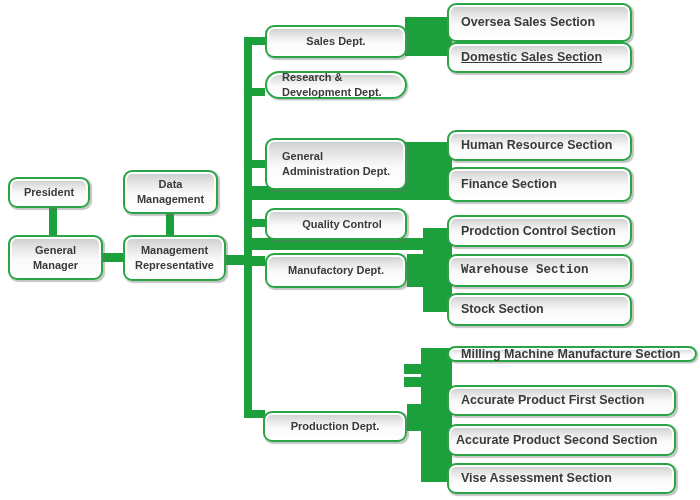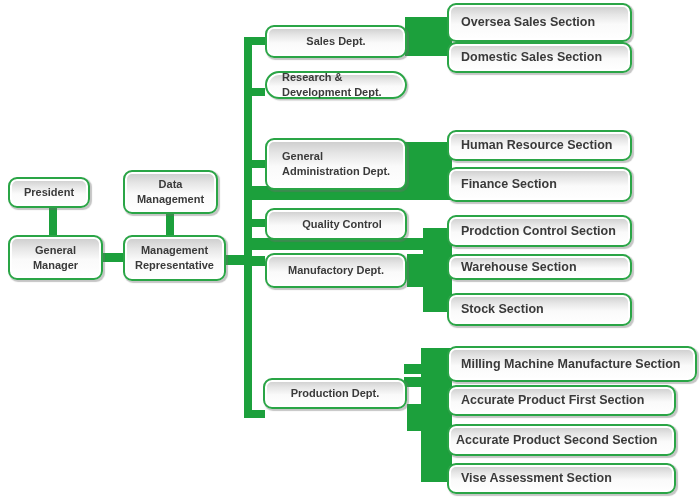--- a/index.html
+++ b/index.html
@@ -55,27 +55,27 @@
   <div class="node" style="left:123px;top:235px;width:103px;height:46px;">Management
 Representative</div>
 
   <div class="node" style="left:265px;top:25px;width:142px;height:33px;">Sales Dept.</div>
   <div class="node leftalign" style="left:265px;top:71px;width:142px;height:28px;border-radius:14px;">Research &amp;
 Development Dept.</div>
   <div class="node leftalign" style="left:265px;top:138px;width:142px;height:52px;">General
 Administration Dept.</div>
   <div class="node" style="left:265px;top:208px;width:142px;height:32px;padding-left:12px;">Quality Control</div>
   <div class="node" style="left:265px;top:253px;width:142px;height:35px;">Manufactory Dept.</div>
-  <div class="node" style="left:263px;top:378px;width:144px;height:31px;">Production Dept.</div>
+  <div class="node" style="left:263px;top:411px;width:144px;height:31px;">Production Dept.</div>
 
   <div class="node section" style="left:447px;top:3px;width:185px;height:39px;">Oversea Sales Section</div>
-  <div class="node section" style="left:447px;top:42px;width:185px;height:31px;">Domestic Sales Section</div>
+  <div class="node section" style="left:447px;top:42px;width:185px;height:31px;text-decoration:underline;">Domestic Sales Section</div>
   <div class="node section" style="left:447px;top:130px;width:185px;height:31px;">Human Resource Section</div>
   <div class="node section" style="left:447px;top:167px;width:185px;height:35px;">Finance Section</div>
   <div class="node section" style="left:447px;top:215px;width:185px;height:32px;">Prodction Control Section</div>
-  <div class="node section" style="left:447px;top:254px;width:185px;height:26px;">Warehouse Section</div>
+  <div class="node section" style="left:447px;top:254px;width:185px;height:33px;font-family:Liberation Mono, monospace;">Warehouse Section</div>
   <div class="node section" style="left:447px;top:293px;width:185px;height:33px;">Stock Section</div>
-  <div class="node section" style="left:447px;top:346px;width:250px;height:36px;">Milling Machine Manufacture Section</div>
+  <div class="node section" style="left:447px;top:346px;width:250px;height:16px;">Milling Machine Manufacture Section</div>
   <div class="node section" style="left:447px;top:385px;width:229px;height:31px;">Accurate Product First Section</div>
   <div class="node section" style="left:447px;top:424px;width:229px;height:32px;padding-left:7px;">Accurate Product Second Section</div>
   <div class="node section" style="left:447px;top:463px;width:229px;height:31px;">Vise Assessment Section</div>
 
 </div>
 
 </body></html>

